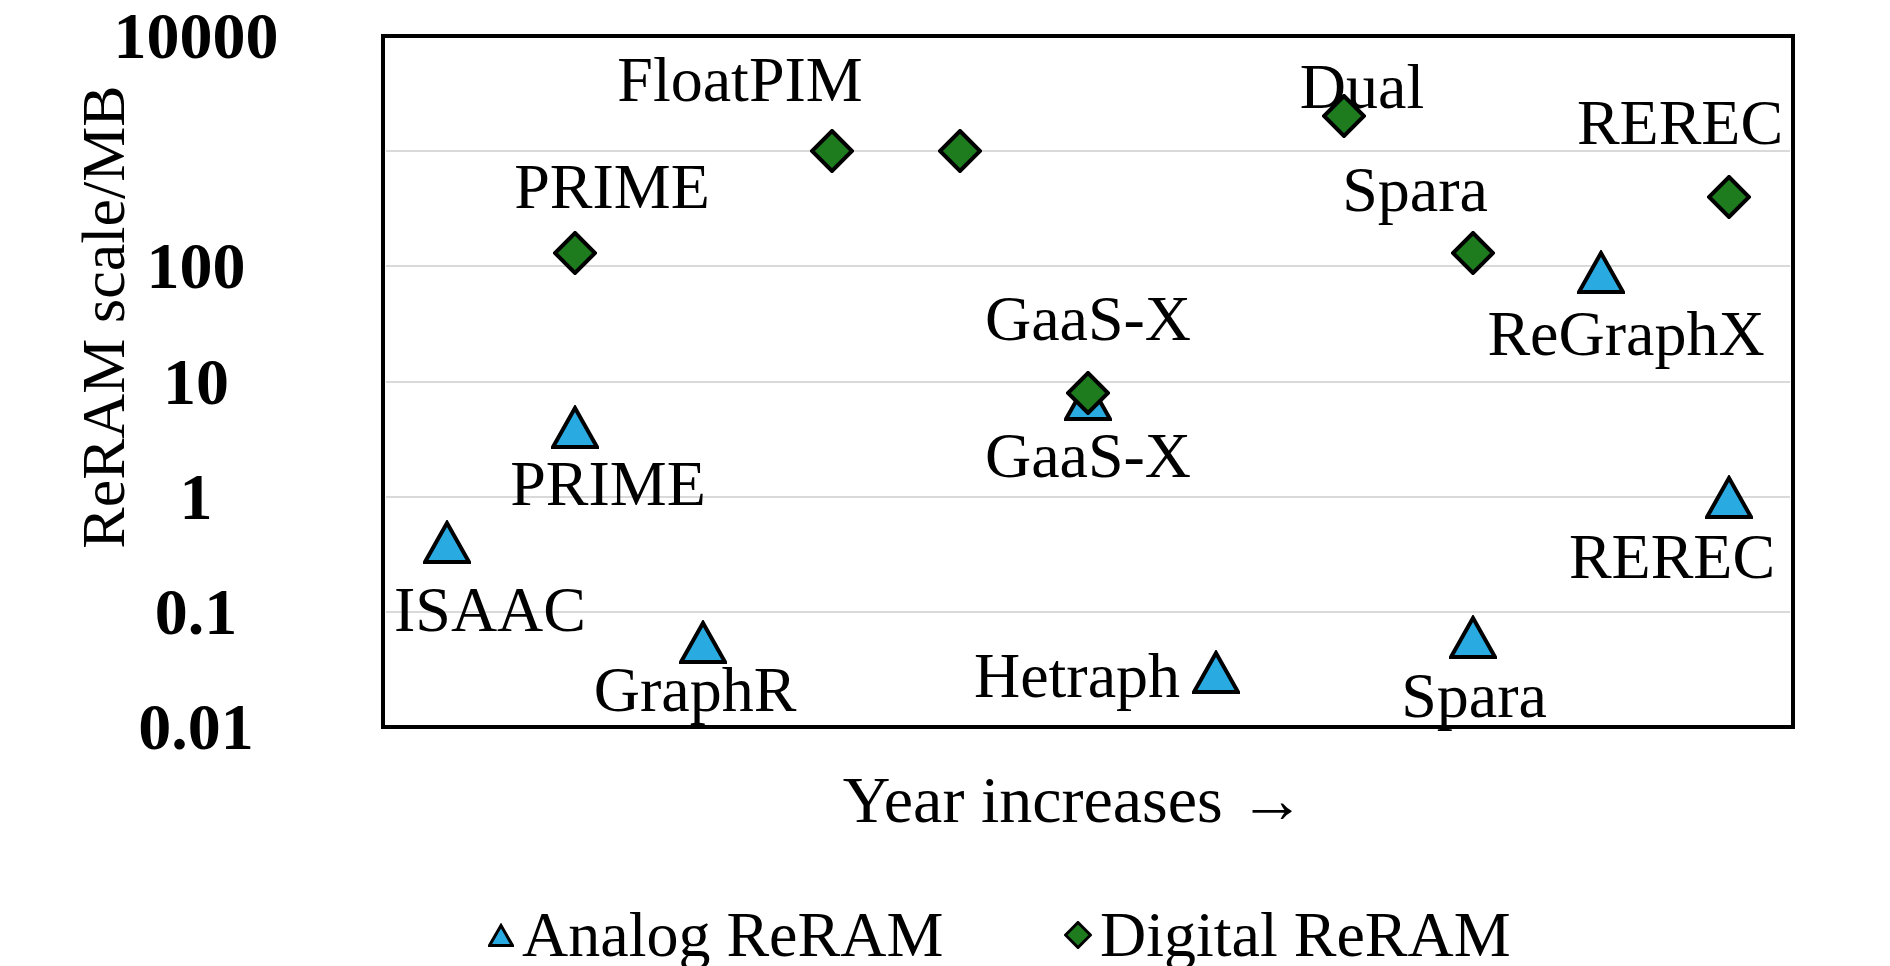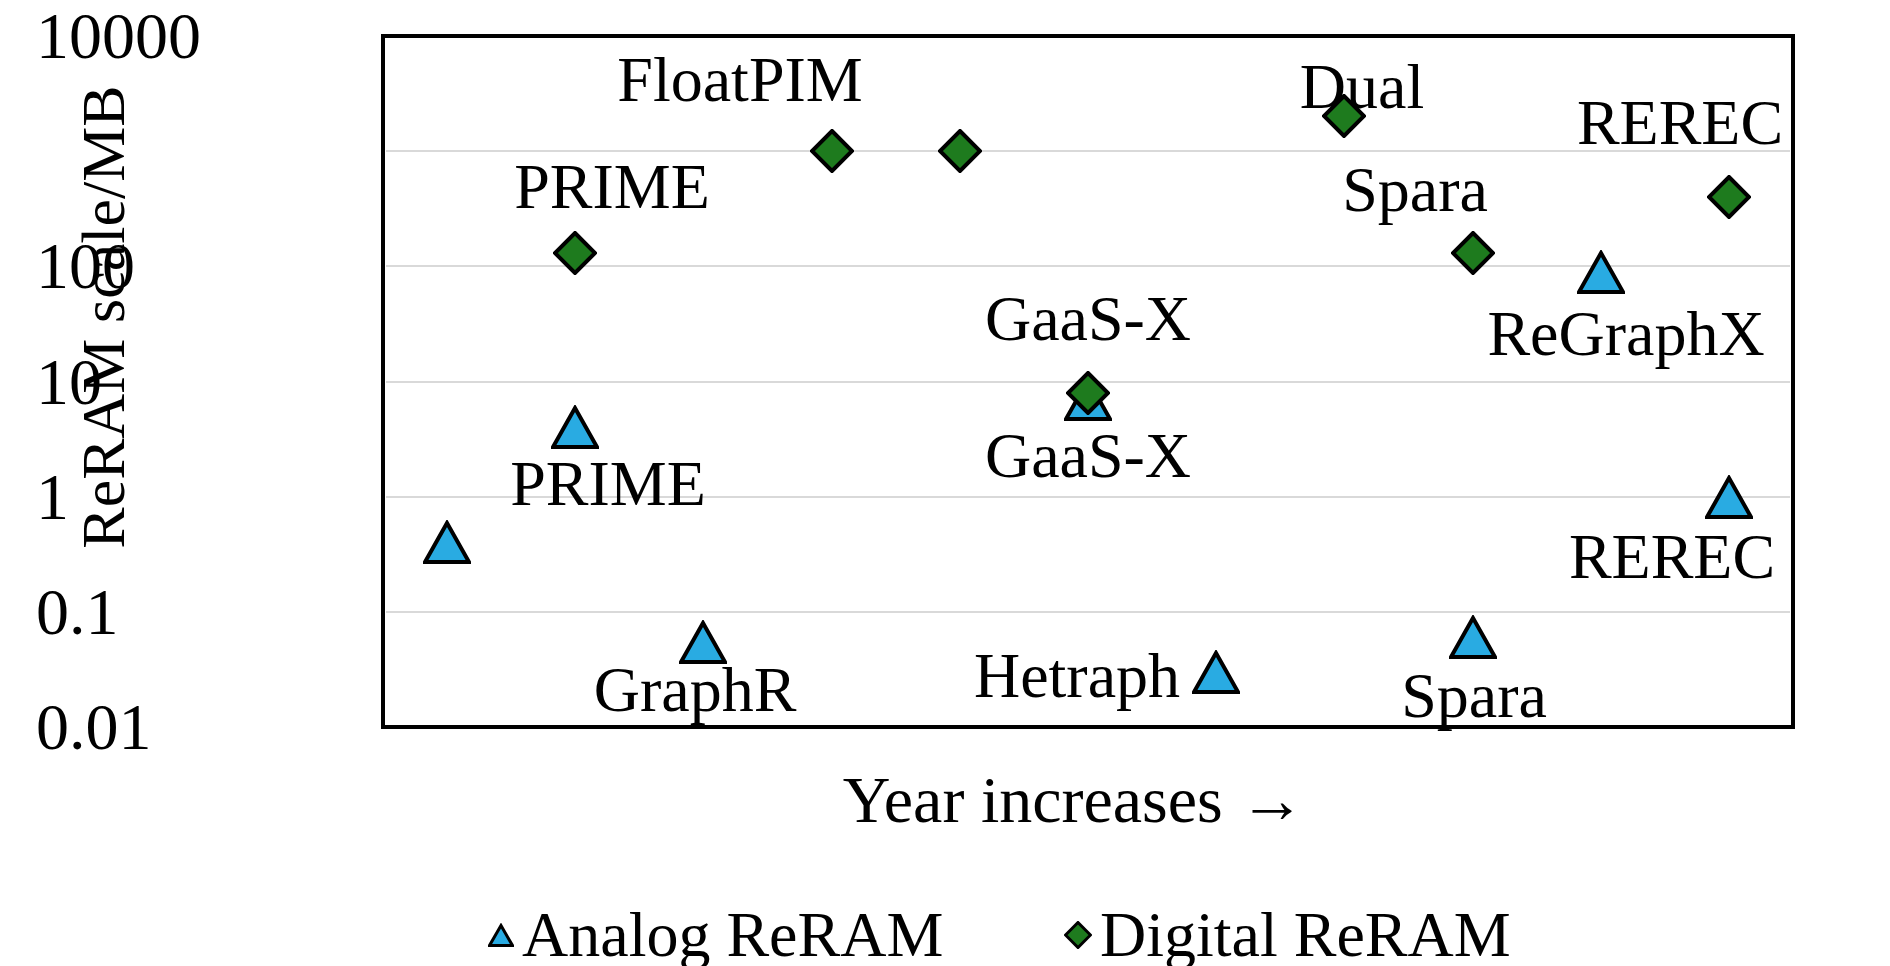--- a/index.html
+++ b/index.html
@@ -4,22 +4,22 @@
 <style>
   html,body{margin:0;padding:0;background:#ffffff;}
   #chart{
     position:relative;width:1890px;height:966px;background:#ffffff;
     font-family:"Liberation Serif","DejaVu Serif",serif;color:#000;
     overflow:hidden;
   }
   .plot-border{position:absolute;left:381px;top:34px;width:1414px;height:695px;
     border:4px solid #000;box-sizing:border-box;background:transparent;}
   .grid-line{position:absolute;height:2px;}
-  .ytick{position:absolute;left:36px;width:320px;text-align:left;
-    font-size:66px;line-height:66px;white-space:nowrap;}
+  .ytick{position:absolute;left:36px;width:320px;text-align:center;
+    font-size:66px;line-height:66px;white-space:nowrap;font-weight:bold;}
   .ytitle{position:absolute;left:103px;top:317px;transform:translate(-50%,-50%) rotate(-90deg);
     font-size:62px;line-height:62px;white-space:nowrap;}
   .xtitle{position:absolute;left:1074px;top:767px;transform:translateX(-50%);
     font-size:66px;line-height:66px;white-space:nowrap;}
   .marker{position:absolute;line-height:0;}
   .pt-label{position:absolute;transform:translate(-50%,-50%);
     font-size:64px;line-height:64px;white-space:nowrap;}
   .legend-item{position:absolute;top:895px;height:80px;display:flex;align-items:center;gap:8px;}
   .legend-item span{font-size:64px;line-height:72px;white-space:nowrap;}
 </style>
@@ -37,20 +37,21 @@
     <div class="grid-line" style="left: 386px; width: 1404px; top: 610.833px; background: rgb(217, 217, 217);"></div>
     <div class="ytick" style="top: 3px;">10000</div>
     <div class="ytick" style="top: 233.333px;">100</div>
     <div class="ytick" style="top: 348.5px;">10</div>
     <div class="ytick" style="top: 463.667px;">1</div>
     <div class="ytick" style="top: 578.833px;">0.1</div>
     <div class="ytick" style="top: 694px;">0.01</div>
     <div class="marker" style="left: 423.091px; top: 520.496px;"><svg width="48" height="44">
         <polygon points="24,3 46,42 2,42" fill="#29ABE2" stroke="#000" stroke-width="4"></polygon>
       </svg></div>
+    <div class="pt-label" style="left: 490px; top: 610px;">ISAAC</div>
     <div class="marker" style="left: 551.273px; top: 405.329px;"><svg width="48" height="44">
         <polygon points="24,3 46,42 2,42" fill="#29ABE2" stroke="#000" stroke-width="4"></polygon>
       </svg></div>
     <div class="pt-label" style="left: 608px; top: 484px;">PRIME</div>
     <div class="marker" style="left: 679.455px; top: 619.735px;"><svg width="48" height="44">
         <polygon points="24,3 46,42 2,42" fill="#29ABE2" stroke="#000" stroke-width="4"></polygon>
       </svg></div>
     <div class="pt-label" style="left: 695px; top: 690px;">GraphR</div>
     <div class="marker" style="left: 1064px; top: 377.34px;"><svg width="48" height="44">
         <polygon points="24,3 46,42 2,42" fill="#29ABE2" stroke="#000" stroke-width="4"></polygon>

